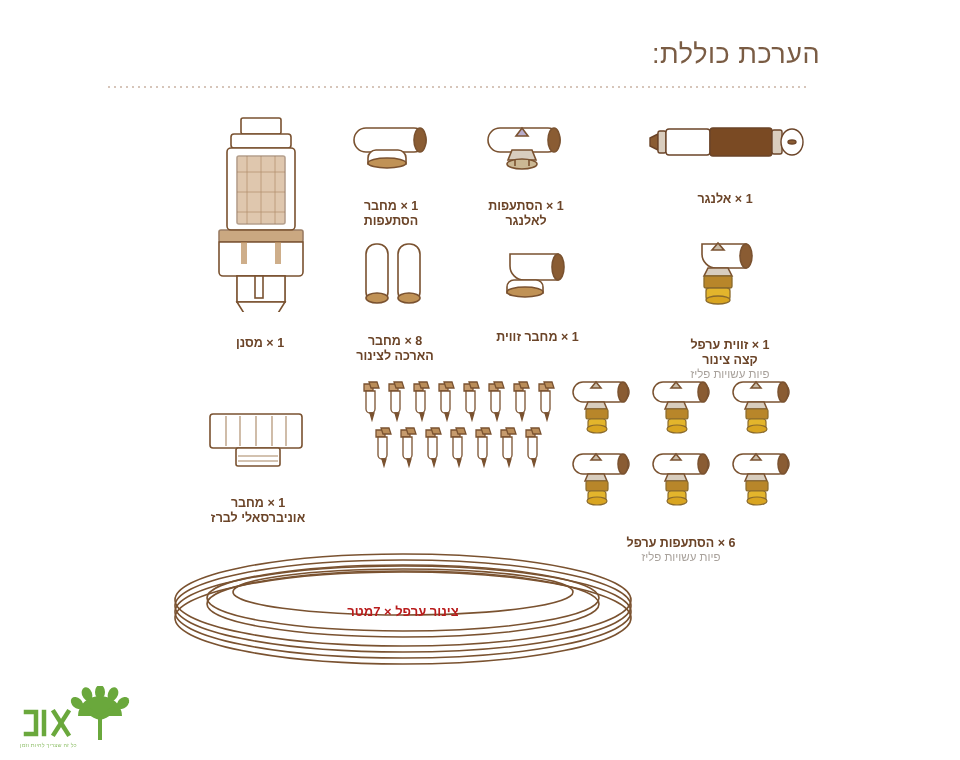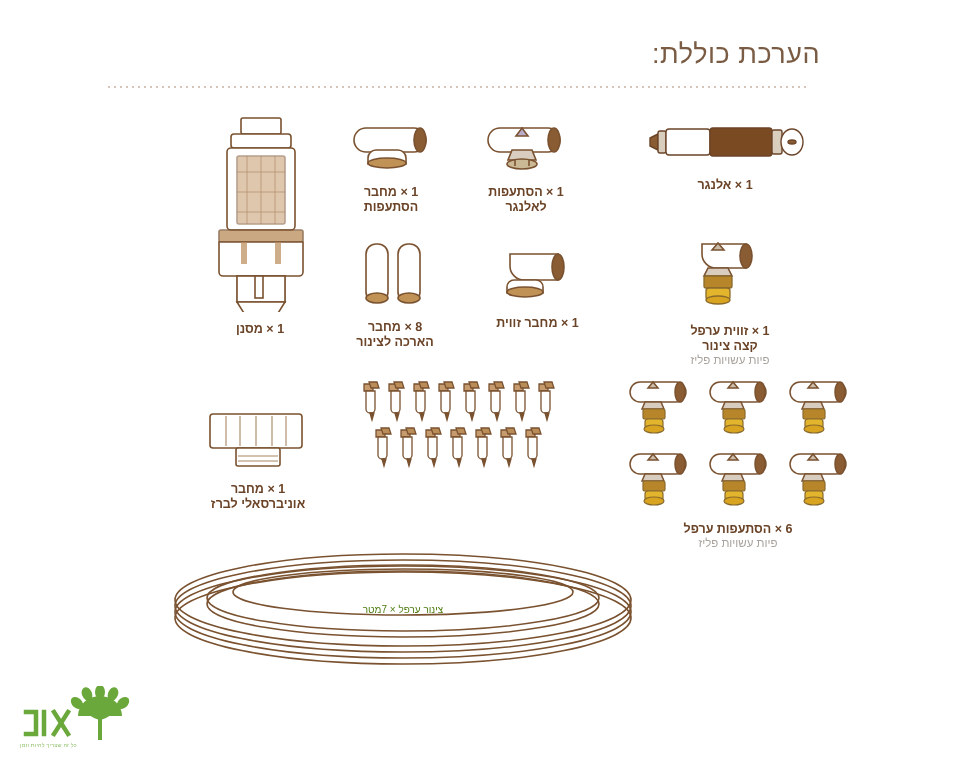--- a/index.html
+++ b/index.html
@@ -24,31 +24,31 @@
     position: absolute; top: 86px; right: 152px; width: 700px; height: 2px;
     background-image: repeating-linear-gradient(to right,
       #c9b2a3 0px, #c9b2a3 2px, transparent 2px, transparent 6px);
     opacity: .75;
   }
 
   
   .item { position: absolute; text-align: center; }
   .caption {
     direction: rtl; color: #6b4428; font-weight: 700;
-    font-size: 12.5px; line-height: 1.18; margin-top: 6px; white-space: nowrap;
+    font-size: 12.5px; line-height: 1.18; margin-top: 20px; white-space: nowrap;
   }
   .caption .sub { display: block; font-weight: 400; color: #a9a29c; font-size: 11.5px; }
   .art { position: relative; margin: 0 auto; }
 
   
   .coil { position: absolute; left: 168px; top: 548px; width: 470px; height: 130px; }
   .coil-label {
     position: absolute; left: 0; right: 0; top: 56px;
     text-align: center; direction: rtl;
-    font-size: 10px; font-weight: 400; color: #4d7c0f;
+    font-size: 13px; font-weight: 700; color: #b91c1c;
   }
 
   
   .clips { display: flex; flex-direction: column; align-items: center; gap: 2px; }
   .clip-row { display: flex; gap: 3px; justify-content: center; }
 
   
   .tees { display: grid; grid-template-columns: repeat(3, 72px); gap: 6px 8px; }
 
   
@@ -356,21 +356,21 @@
               <path d="M4 6 h9 v7 h-9 z" fill="#c69b6d"></path>
               <path d="M9 4 h8 l2 6 h-8 z" fill="#b98c58"></path>
               <path d="M6 13 h9 v18 a4 4 0 0 1 -4 4 h-1 a4 4 0 0 1 -4 -4 z"></path>
               <path d="M10 35 l2 7 l2 -7 z" fill="#7a5230"></path>
             </g>
           </svg>
       </div>
     </div>
   </div>
 
-  <div class="item" style="left:620px; top:378px; width:236px;">
+  <div class="item" style="left:563px; top:378px; width:236px;">
     <div class="art tees">
       <svg width="72" height="66" viewBox="0 0 72 66">
           <g stroke="#7a5230" stroke-width="1.5" fill="#ffffff">
             <rect x="6" y="4" width="56" height="20" rx="10"></rect>
             <ellipse cx="56" cy="14" rx="5" ry="10" fill="#8a5c33"></ellipse>
             <path d="M24 10 l5 -6 l5 6 z" fill="#c9bca8"></path>
             <path d="M21 24 h16 l3 7 h-22 z" fill="#d8cdbe"></path>
           </g>
           <g stroke="#8a6a2c" stroke-width="1.2">
             <rect x="19" y="31" width="22" height="10" rx="2" fill="#b8862a"></rect>

